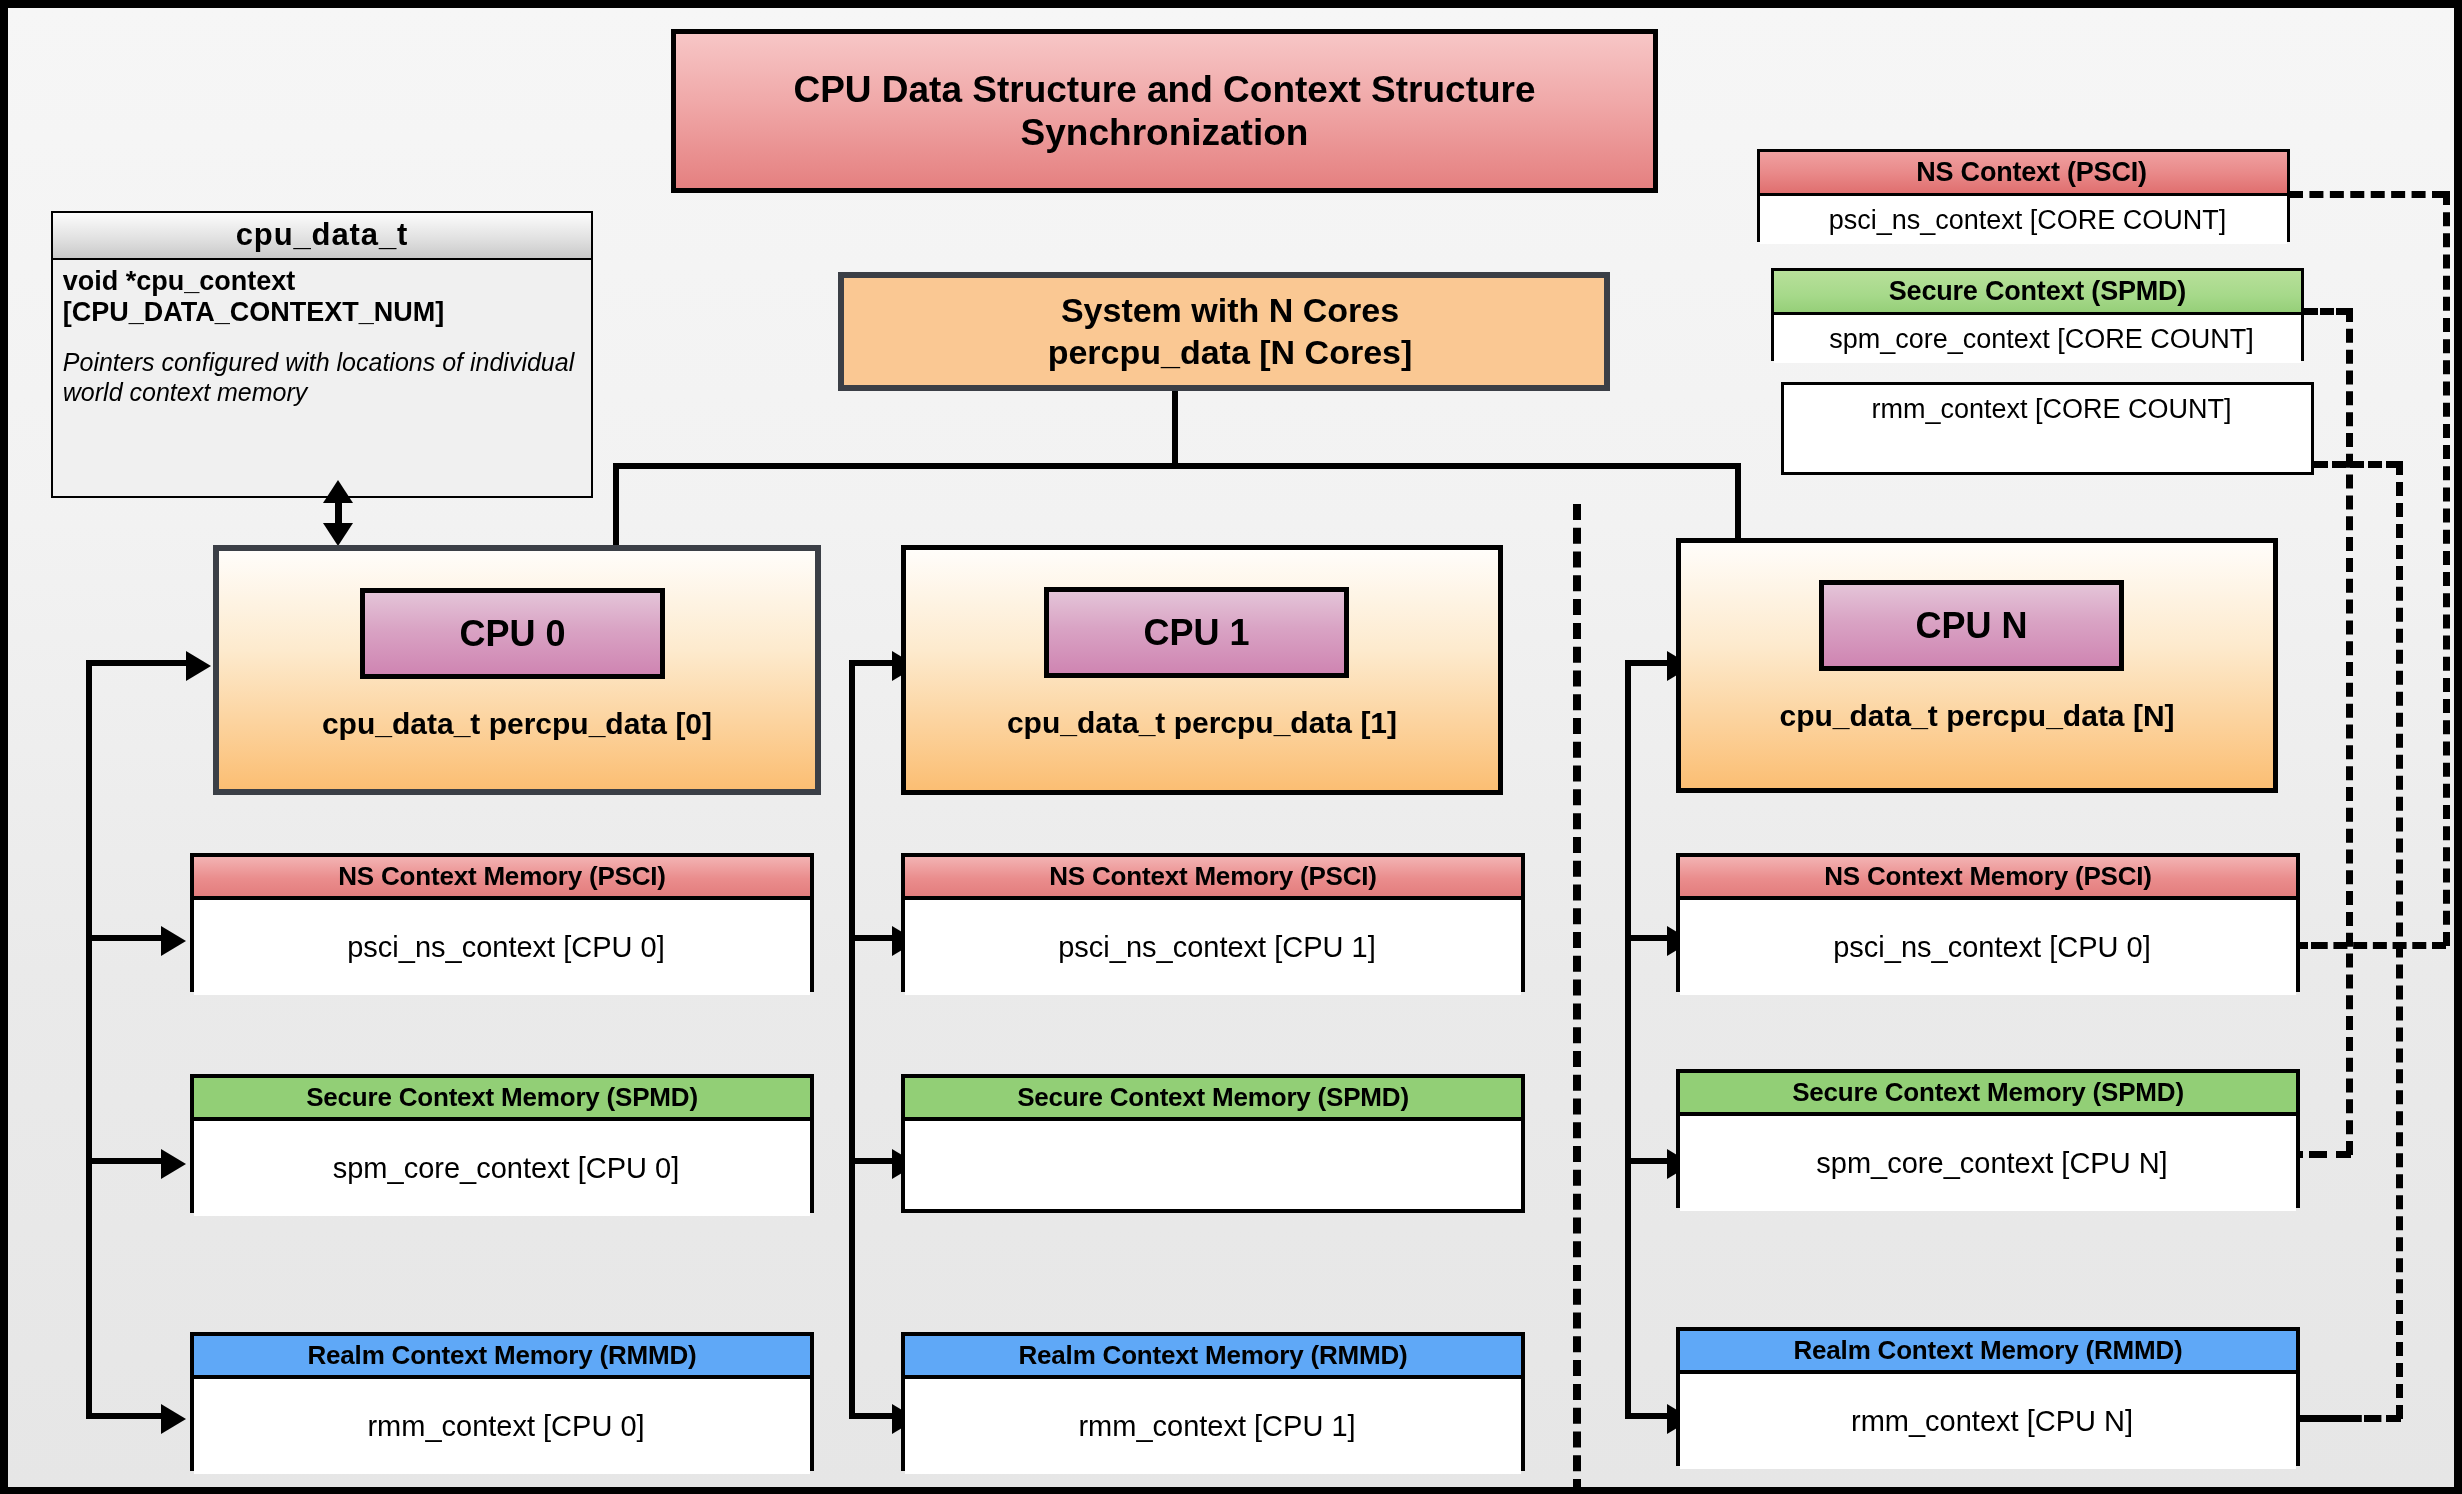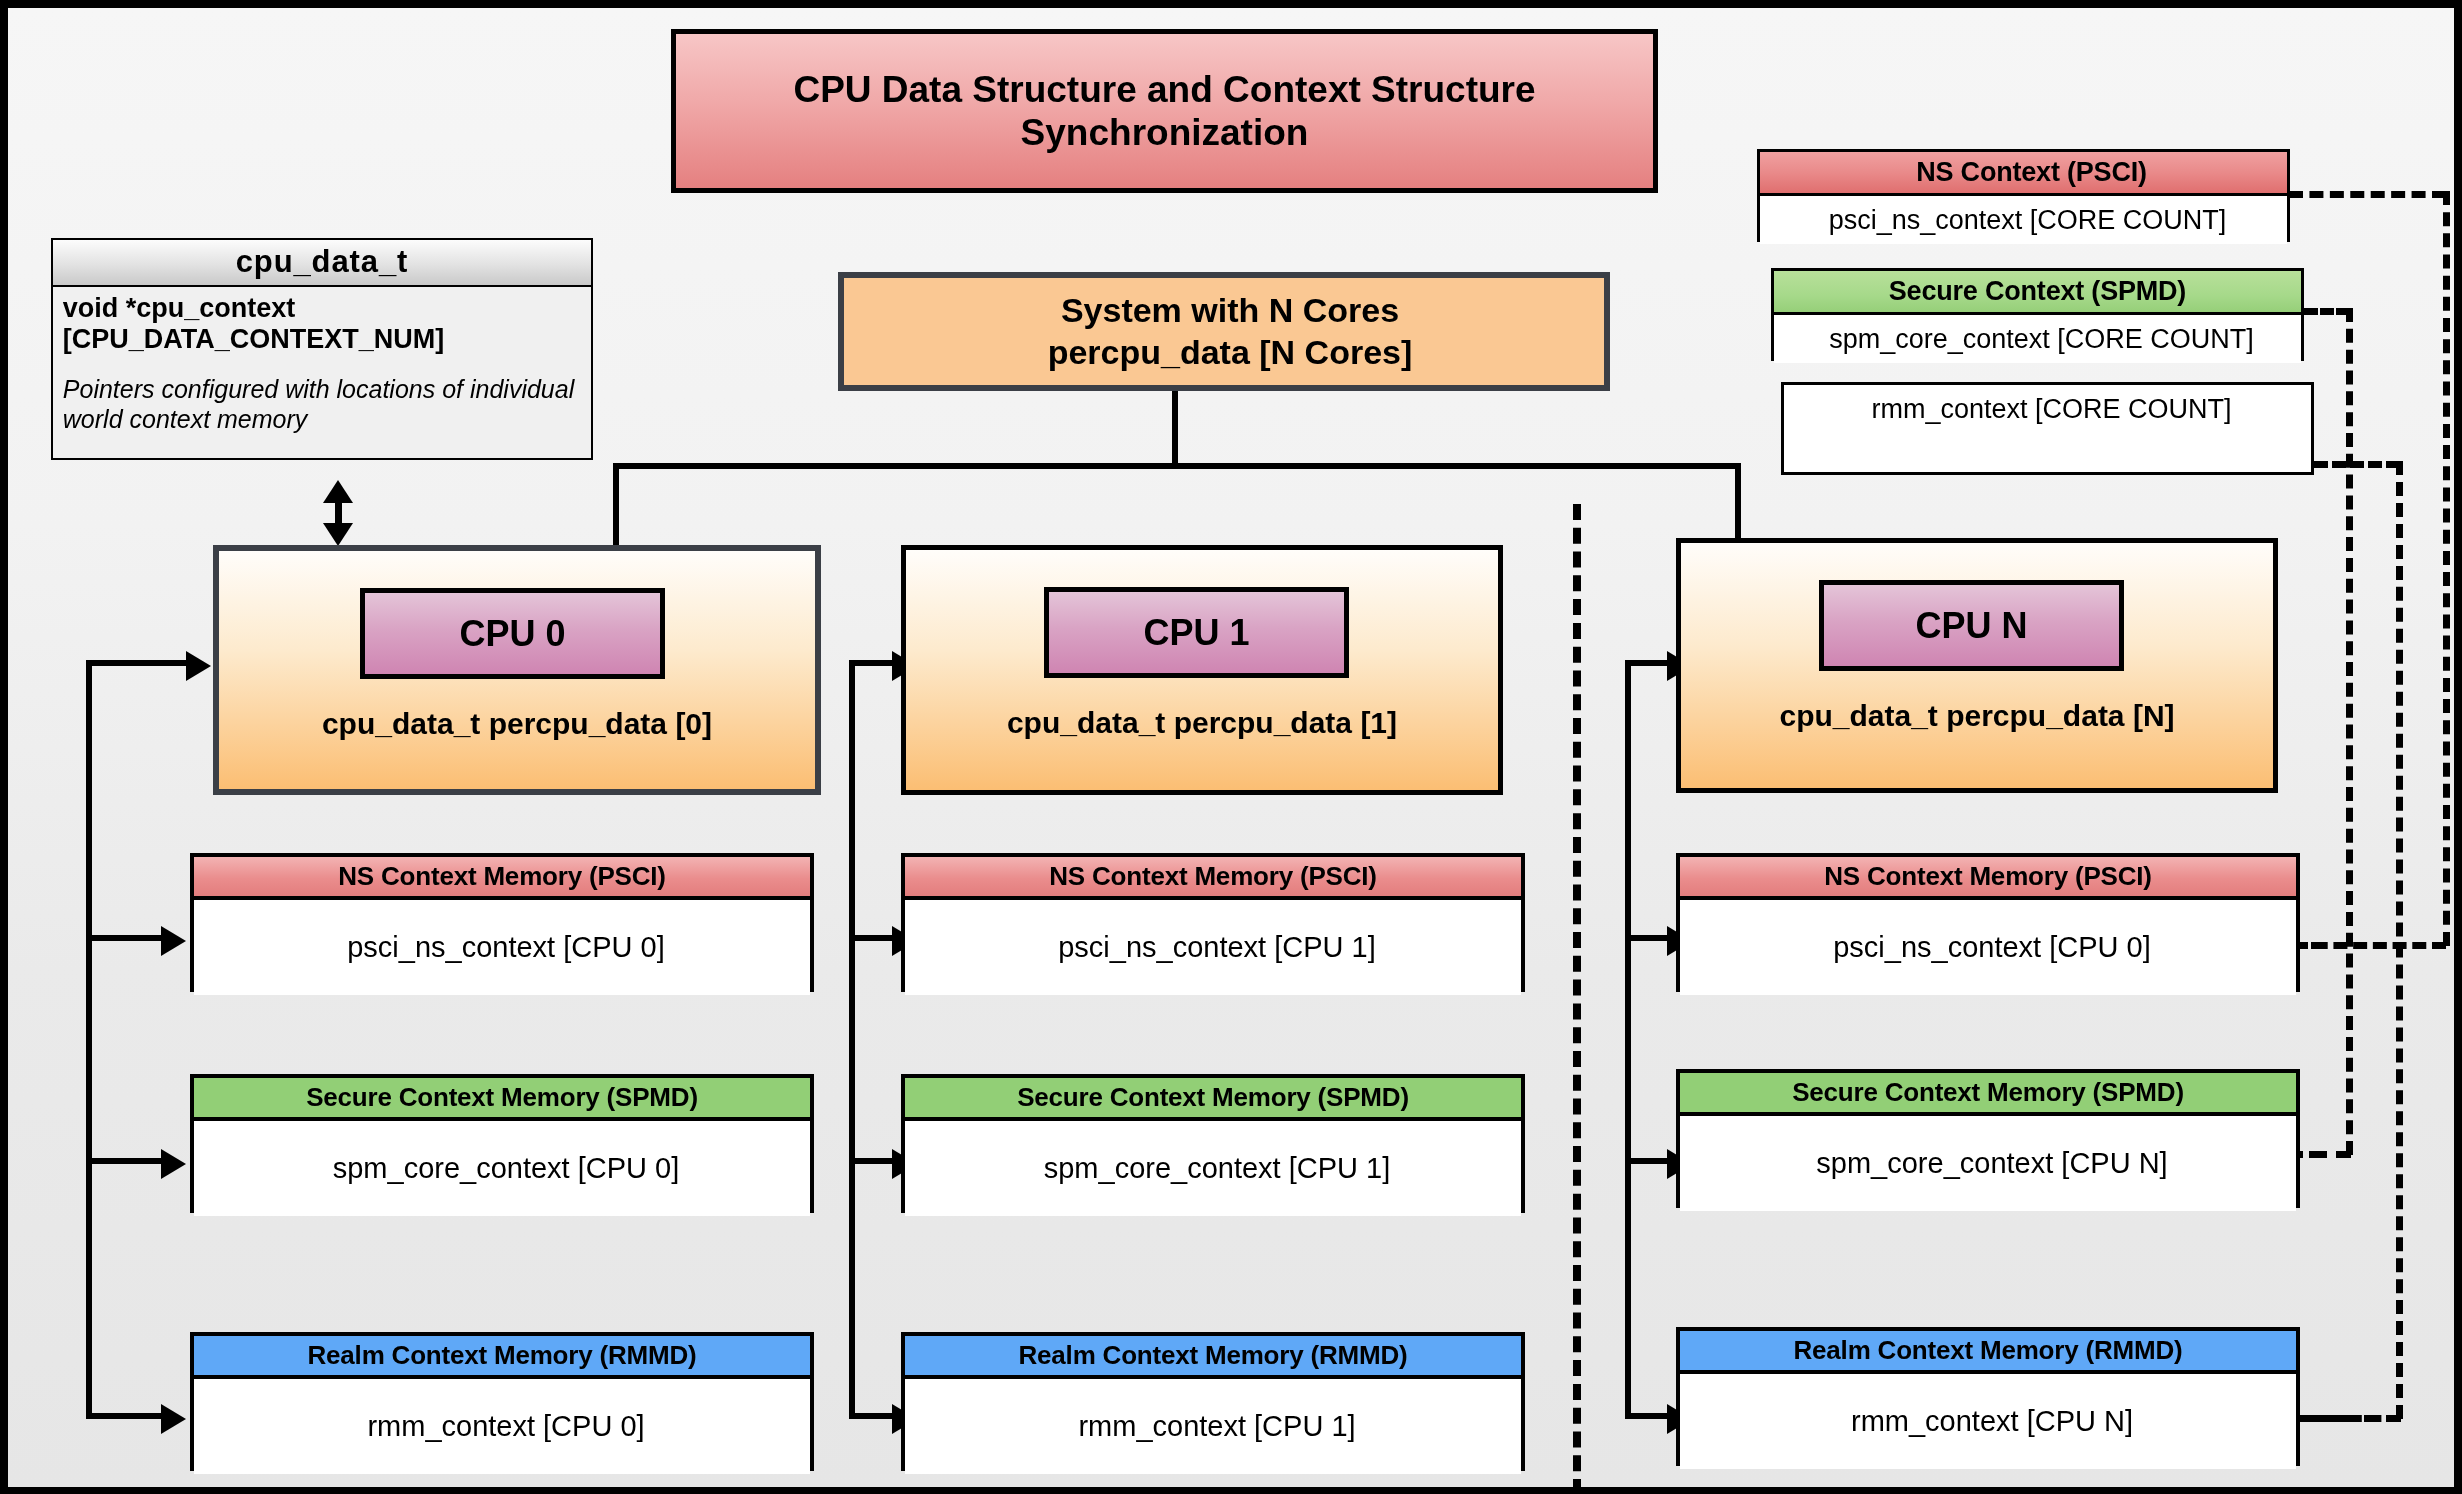--- a/index.html
+++ b/index.html
@@ -121,21 +121,21 @@
   .dh{position:absolute;height:0;border-top:7.1px dashed #000;}
   .divider{position:absolute;width:0;border-left:8px dashed #000;}
 </style>
 </head>
 <body>
 
 <div id="canvas">
 
   <div id="title" class="abs" style="left:663px;top:21.4px;width:987px;height:164px;">CPU Data Structure and Context Structure Synchronization</div>
 
-  <div id="cpudatat" class="abs" style="left:43px;top:203px;width:542px;height:222px;margin-top:27px;">
+  <div id="cpudatat" class="abs" style="left:43px;top:203px;width:542px;height:287px;">
     <div class="hd">cpu_data_t</div>
     <div class="bd">
       <div class="ln1">void  *cpu_context [CPU_DATA_CONTEXT_NUM]</div>
       <div class="ln2">Pointers configured with locations of individual world context memory</div>
     </div>
   </div>
 
   <div class="abs" style="left:314px;top:472px;width:32px;height:66px;">
     <div class="arrow-u" style="left:0.9px;top:0;"></div>
     <div class="dv" style="left:12.5px;top:21.4px;height:23px;"></div>
@@ -229,21 +229,20 @@
     <div class="cpulabel" style="top:156px;">cpu_data_t percpu_data [1]</div>
   </div>
 
   <div class="tbox mem abs" style="left:893px;top:845px;width:624px;height:139px;">
     <div class="hd hd-red-flat">NS Context Memory (PSCI)</div>
     <div class="bd" style="height:95px;">psci_ns_context [CPU 1]</div>
   </div>
 
   <div class="tbox mem abs" style="left:893px;top:1066px;width:624px;height:139px;">
     <div class="hd hd-green-flat">Secure Context Memory (SPMD)</div>
-    <div class="bd" style="height:95px;">spm_core_context [CPU 1]</div>
   </div>
 
   <div class="tbox mem abs" style="left:893px;top:1324px;width:624px;height:139px;">
     <div class="hd hd-blue-flat">Realm Context Memory (RMMD)</div>
     <div class="bd" style="height:95px;">rmm_context [CPU 1]</div>
   </div>
 
   <div class="ln vl" style="left:1617px;top:652px;height:758px;"></div>
   <div class="ln hl" style="left:1617px;top:652px;width:50px;"></div>
   <div class="arrow-r" style="left:1659px;top:643px;"></div>

